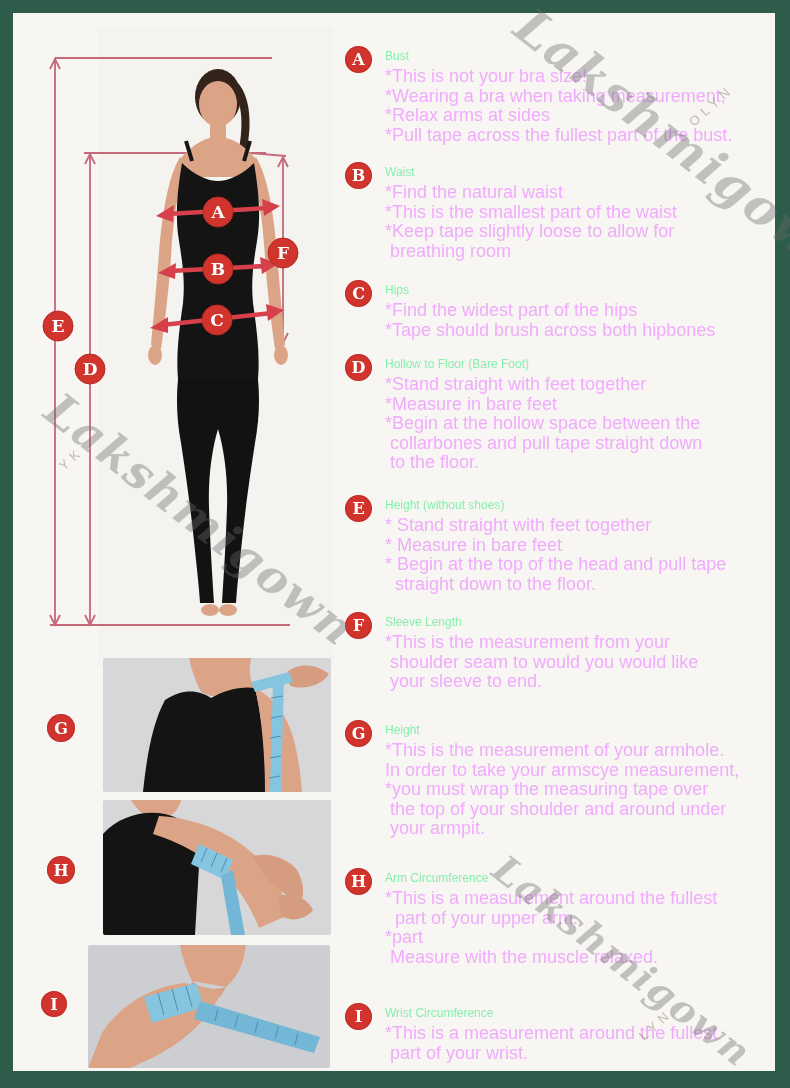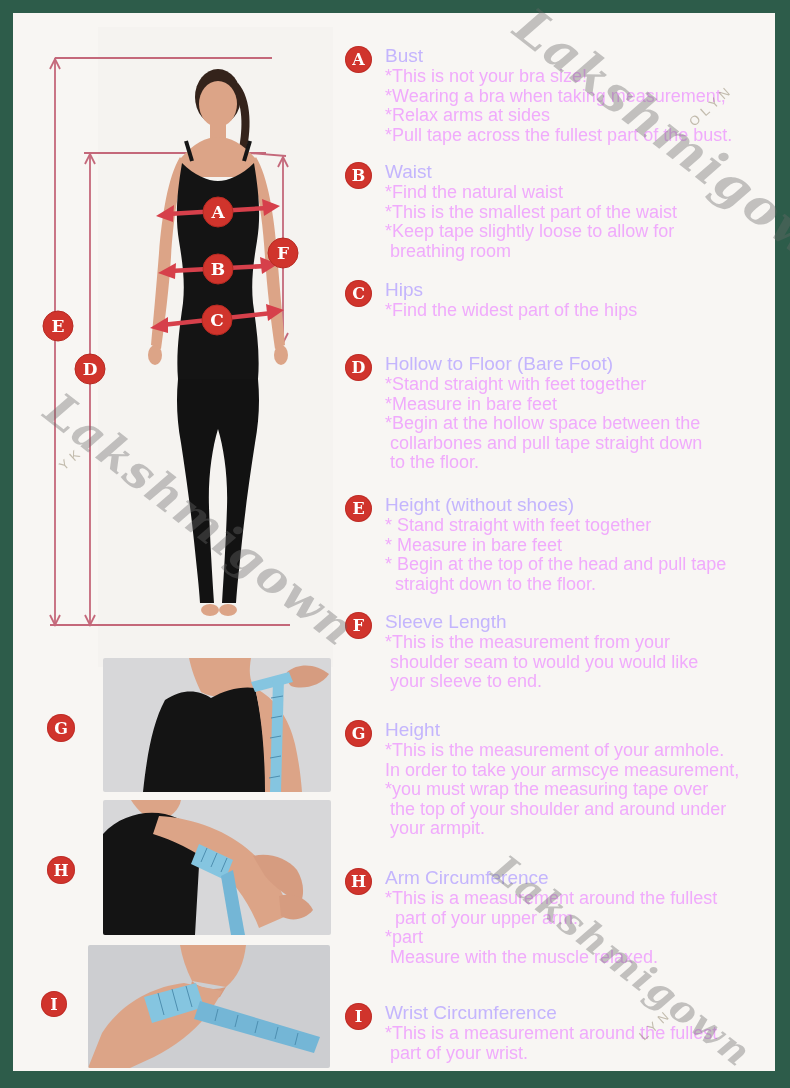--- a/index.html
+++ b/index.html
@@ -33,21 +33,21 @@
   #sections { position:absolute; left:0; top:0; width:100%; height:100%; z-index:3; }
   .section { position:absolute; left:345px; width:402px; }
   .rbadge {
     position:absolute; left:0; top:0; width:27px; height:27px; border-radius:50%;
     background:#d0342c; color:#fff;
     font-family:"DejaVu Serif", serif; font-weight:bold; font-size:16px;
     display:flex; align-items:center; justify-content:center;
     box-shadow:0 0 0 1px rgba(160,30,25,.35) inset;
   }
   .sec-body { margin-left:40px; }
-  .sec-title { color:#c4b5fd; font-size:19px; line-height:20px; margin-bottom:1px; }
+  .sec-title { color:#86efac; font-size:12px; line-height:20px; margin-bottom:1px; }
   .sec-line  { color:#f0abfc; font-size:18px; line-height:19.5px; white-space:pre; }
 
   .wm {
     position:absolute; font-family:"DejaVu Serif", serif; font-style:italic; font-weight:bold;
     color:rgba(105,105,105,0.38); transform-origin:left top; white-space:nowrap;
     z-index:5; pointer-events:none; letter-spacing:2px;
   }
   .wm1 { left:540px; top:-4px;  font-size:50px; transform:rotate(38deg); }
   .wm2 { left:68px;  top:382px; font-size:46px; transform:rotate(38deg); }
   .wm3 { left:512px; top:846px; font-size:38px; transform:rotate(38deg); }
@@ -207,20 +207,21 @@
           <div class="sec-line">*This is the smallest part of the waist</div>
           <div class="sec-line">*Keep tape slightly loose to allow for</div>
           <div class="sec-line"> breathing room</div>
         </div>
       </div>
       <div class="section" style="top: 280px;">
         <span class="rbadge">C</span>
         <div class="sec-body">
           <div class="sec-title">Hips</div>
           <div class="sec-line">*Find the widest part of the hips</div>
+          <div class="sec-line">*Tape should brush across both hipbones</div>
         </div>
       </div>
       <div class="section" style="top: 354px;">
         <span class="rbadge">D</span>
         <div class="sec-body">
           <div class="sec-title">Hollow to Floor (Bare Foot)</div>
           <div class="sec-line">*Stand straight with feet together</div>
           <div class="sec-line">*Measure in bare feet</div>
           <div class="sec-line">*Begin at the hollow space between the</div>
           <div class="sec-line"> collarbones and pull tape straight down</div>

